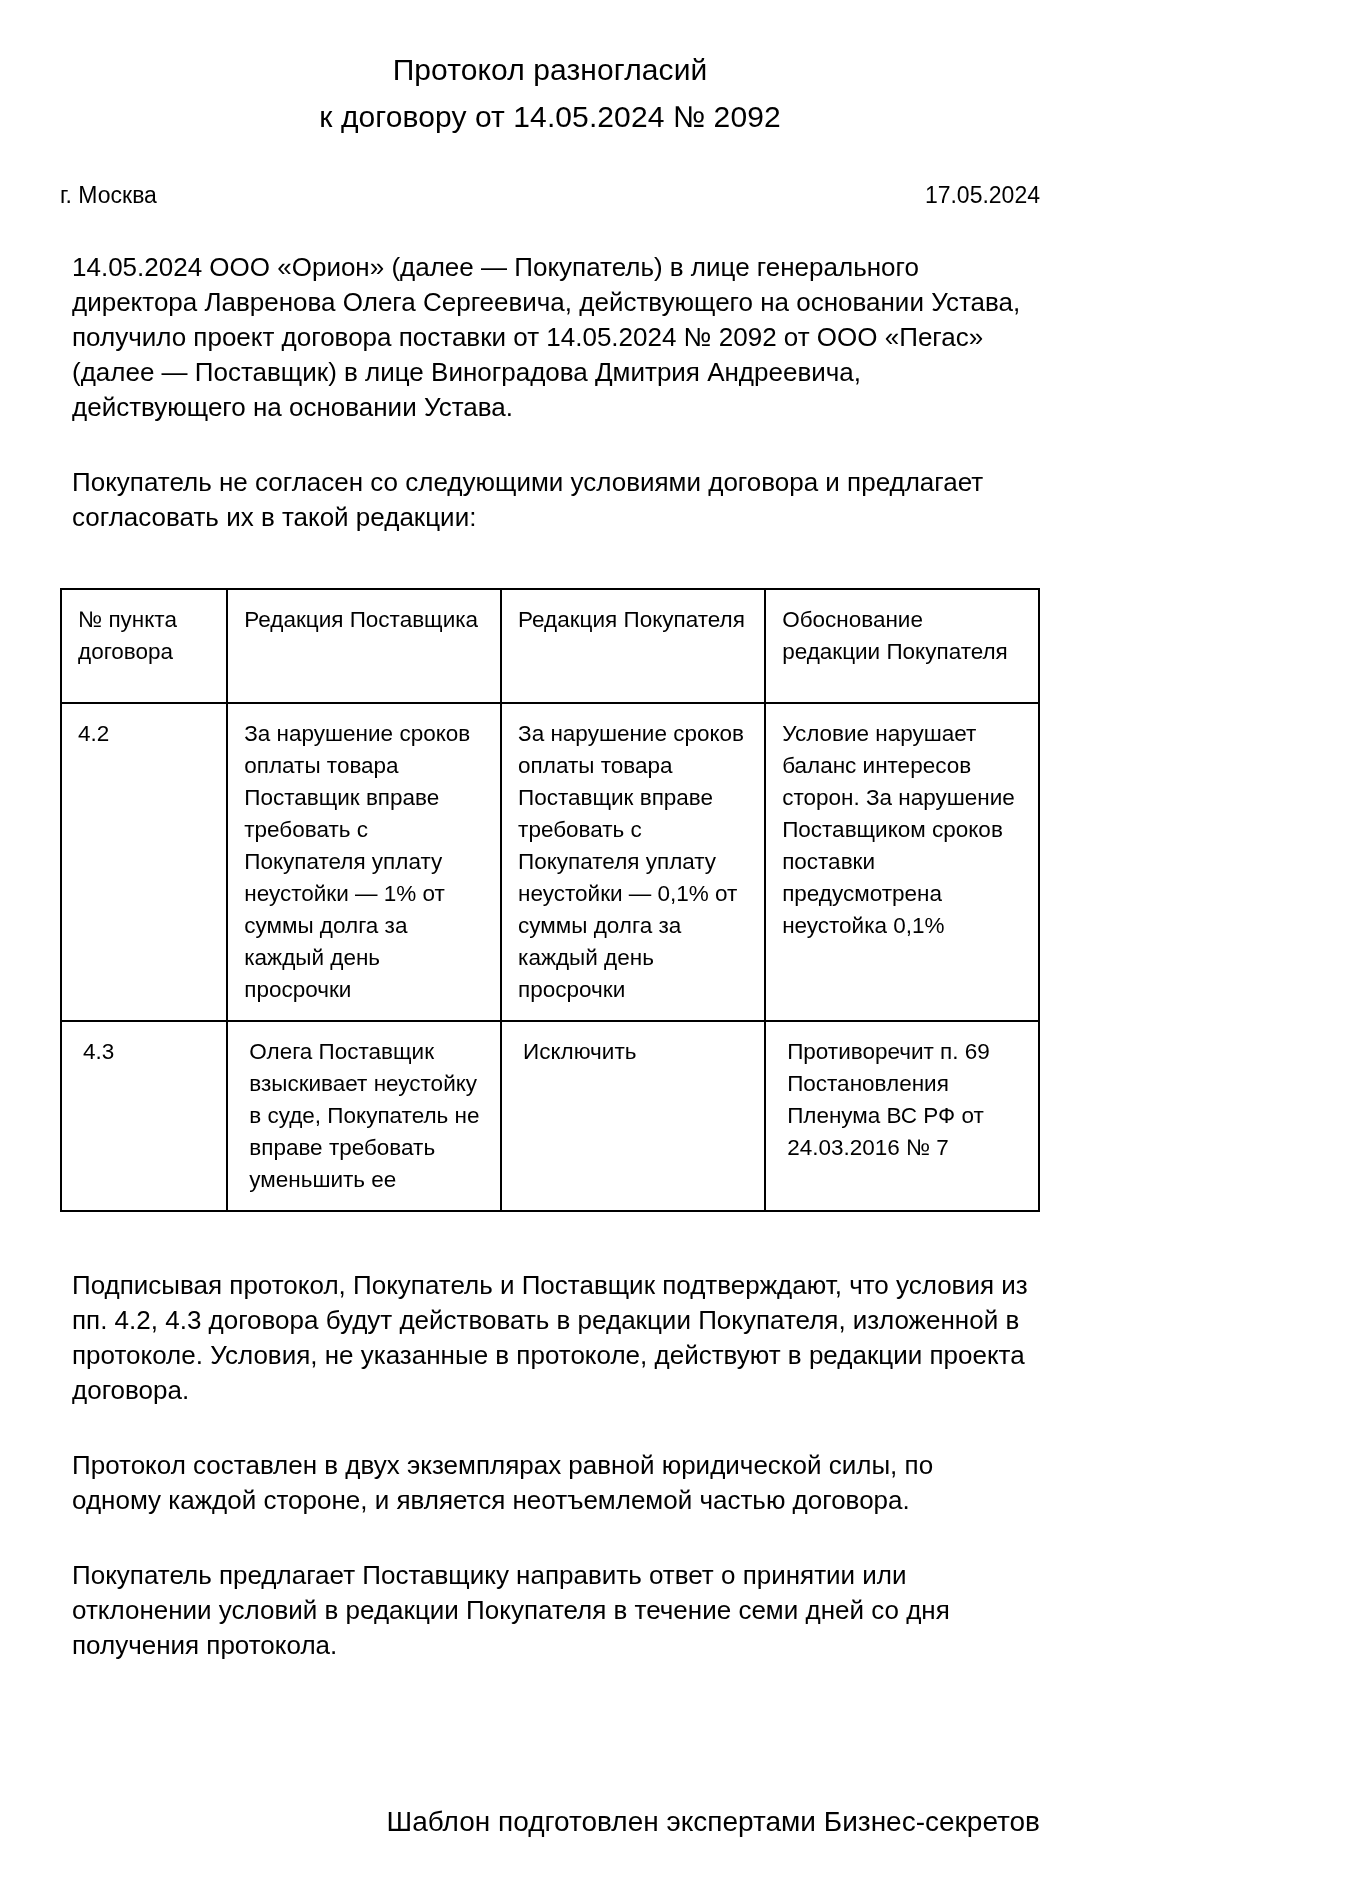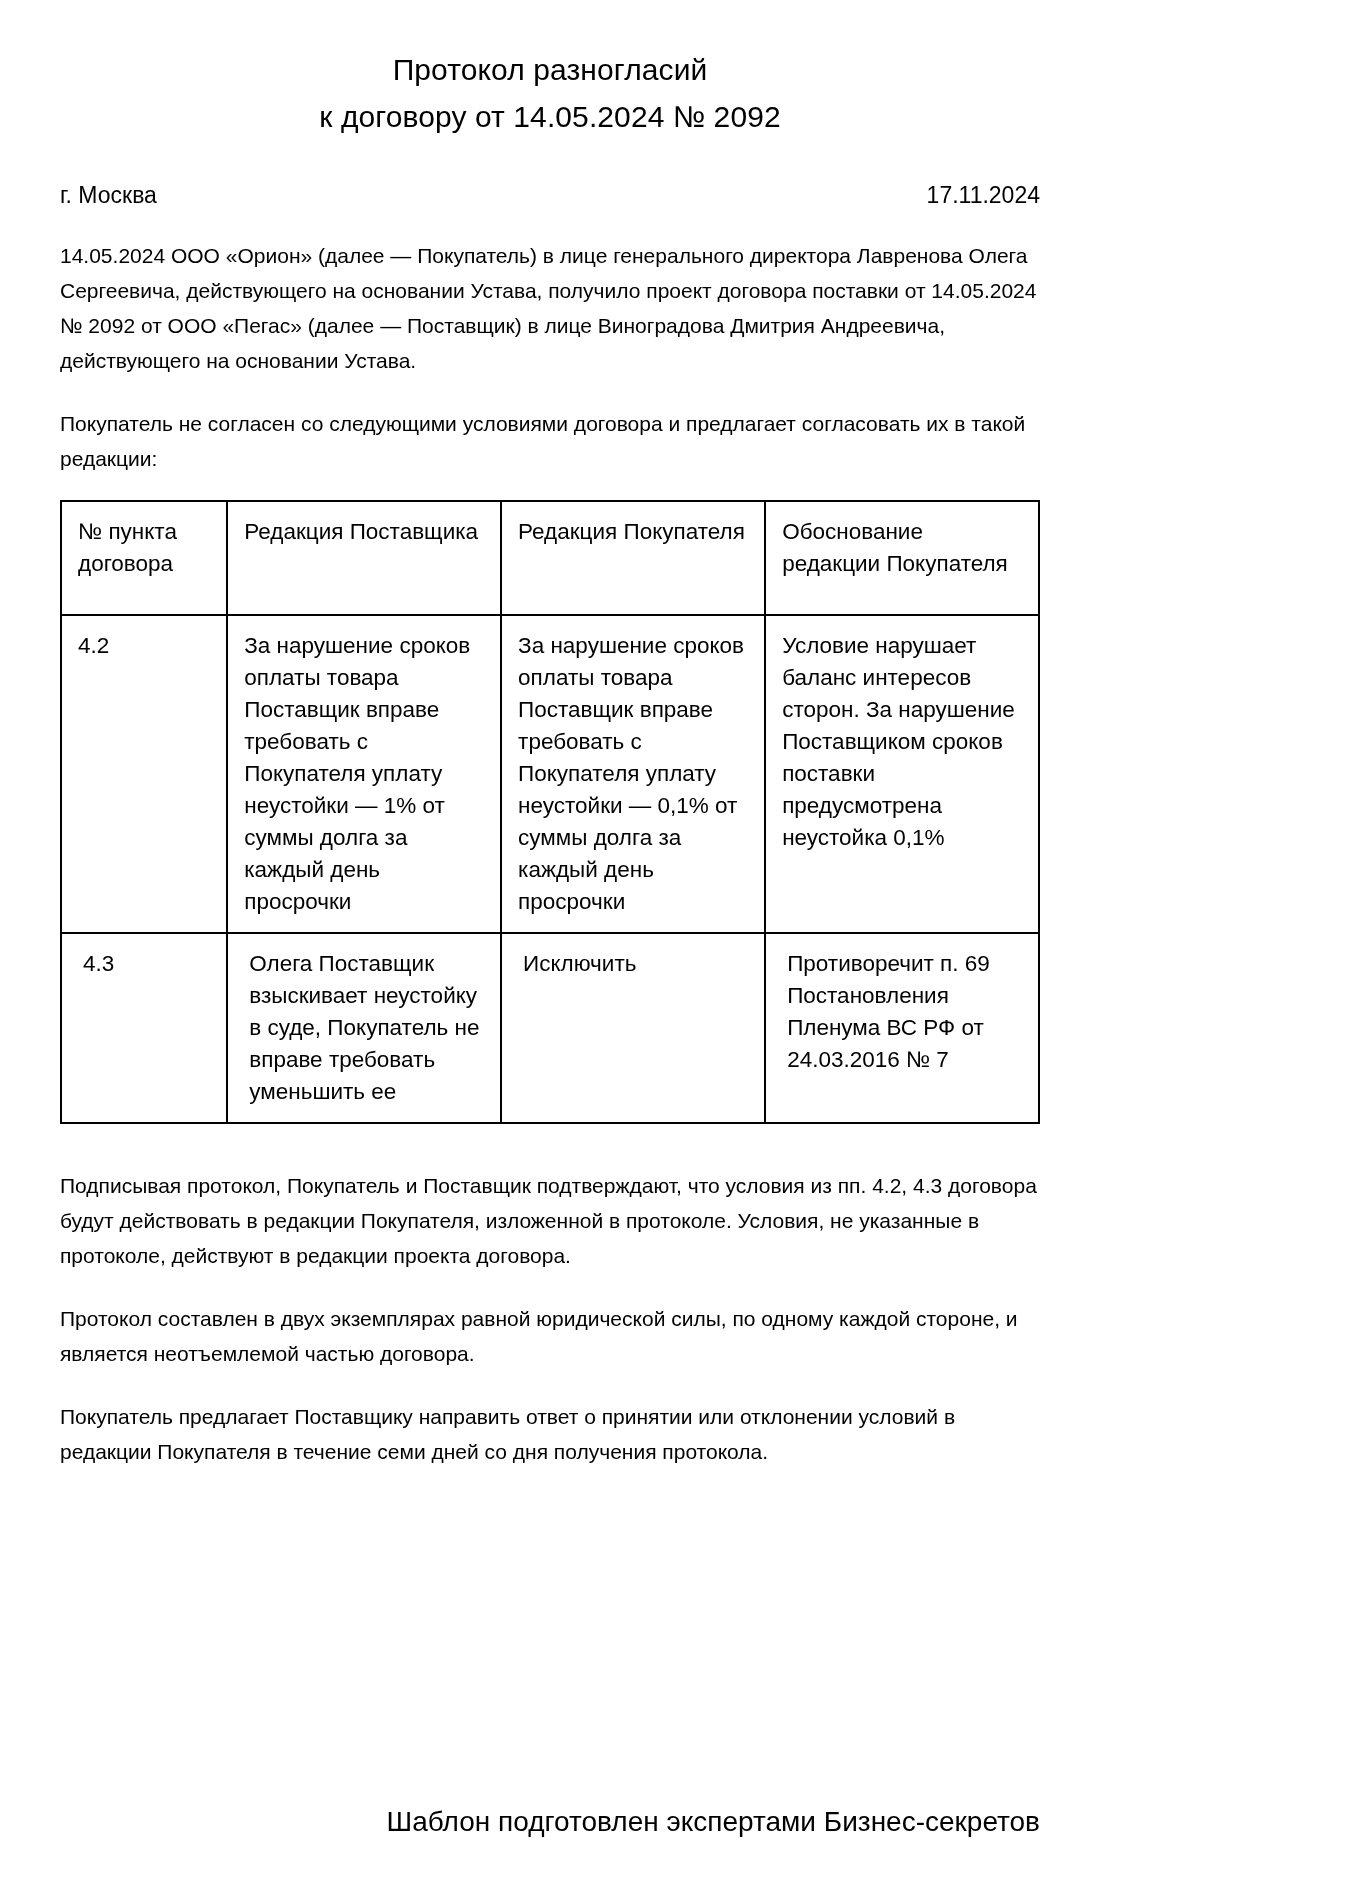--- a/index.html
+++ b/index.html
@@ -42,32 +42,32 @@
     display: flex;
     justify-content: space-between;
     align-items: flex-start;
     font-size: 23px;
     line-height: 30px;
     margin-top: 40px;
   }
 
   
   .para {
-    font-size: 21px;
+    font-size: 26px;
     line-height: 35px;
-    margin: 0;
+    margin: 12px;
     padding-top: 28px;
     text-align: left;
   }
 
   
   .disagreement-table {
     width: 100%;
     border-collapse: collapse;
-    margin-top: 24px;
+    margin-top: 53px;
     table-layout: fixed;
   }
   .disagreement-table th,
   .disagreement-table td {
     border: 2px solid #000000;
     vertical-align: top;
     text-align: left;
     font-weight: 400;
     font-size: 22.5px;
     line-height: 32px;
@@ -99,21 +99,21 @@
 
 <div class="page">
 
   <h1 class="doc-title">
     <span class="line">Протокол разногласий</span>
     <span class="line">к договору от 14.05.2024 № 2092</span>
   </h1>
 
   <div class="meta-row">
     <span>г. Москва</span>
-    <span>17.11.2024</span>
+    <span>17.05.2024</span>
   </div>
 
   <p class="para">14.05.2024 ООО «Орион» (далее — Покупатель) в лице генерального директора Лавренова Олега Сергеевича, действующего на основании Устава, получило проект договора поставки от 14.05.2024 № 2092 от ООО «Пегас» (далее — Поставщик) в лице Виноградова Дмитрия Андреевича, действующего на основании Устава.</p>
 
   <p class="para">Покупатель не согласен со следующими условиями договора и предлагает согласовать их в такой редакции:</p>
 
   <table class="disagreement-table">
     <colgroup>
       <col class="col-num">
       <col class="col-sup">

